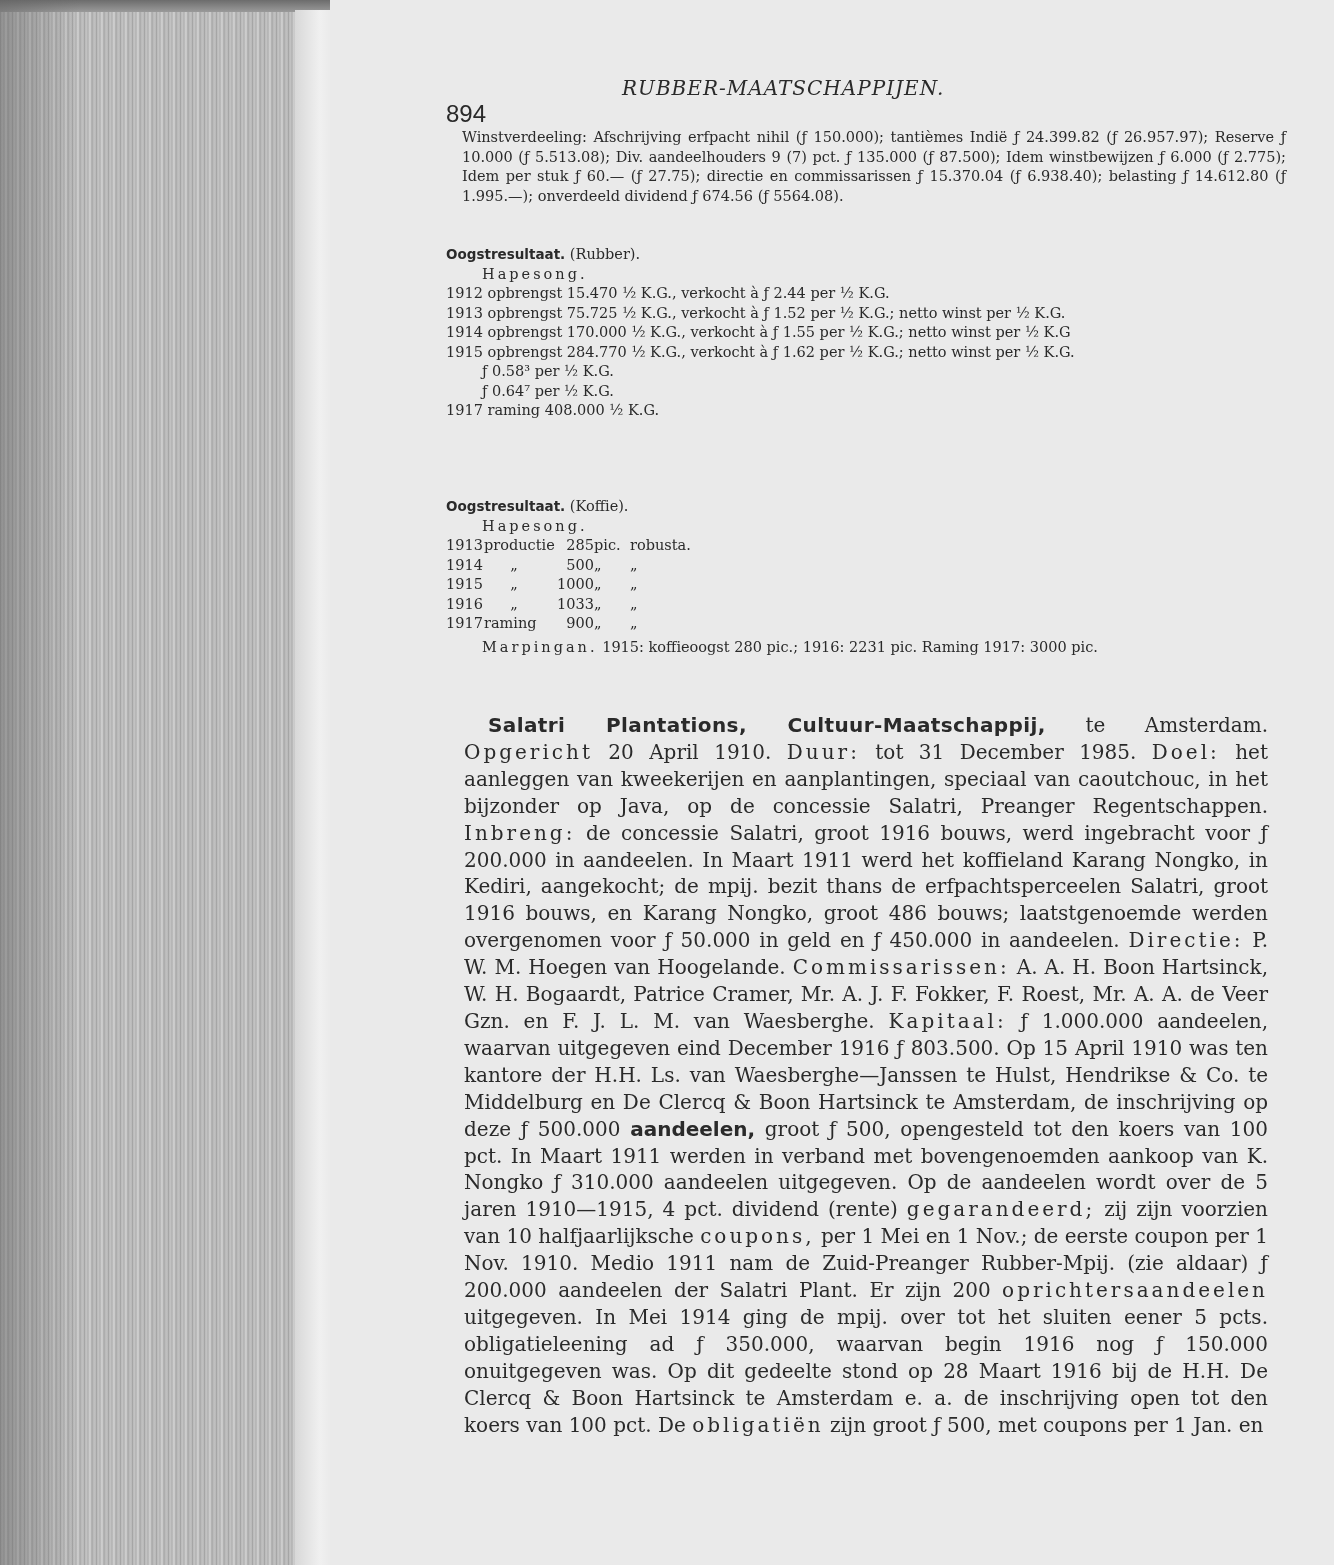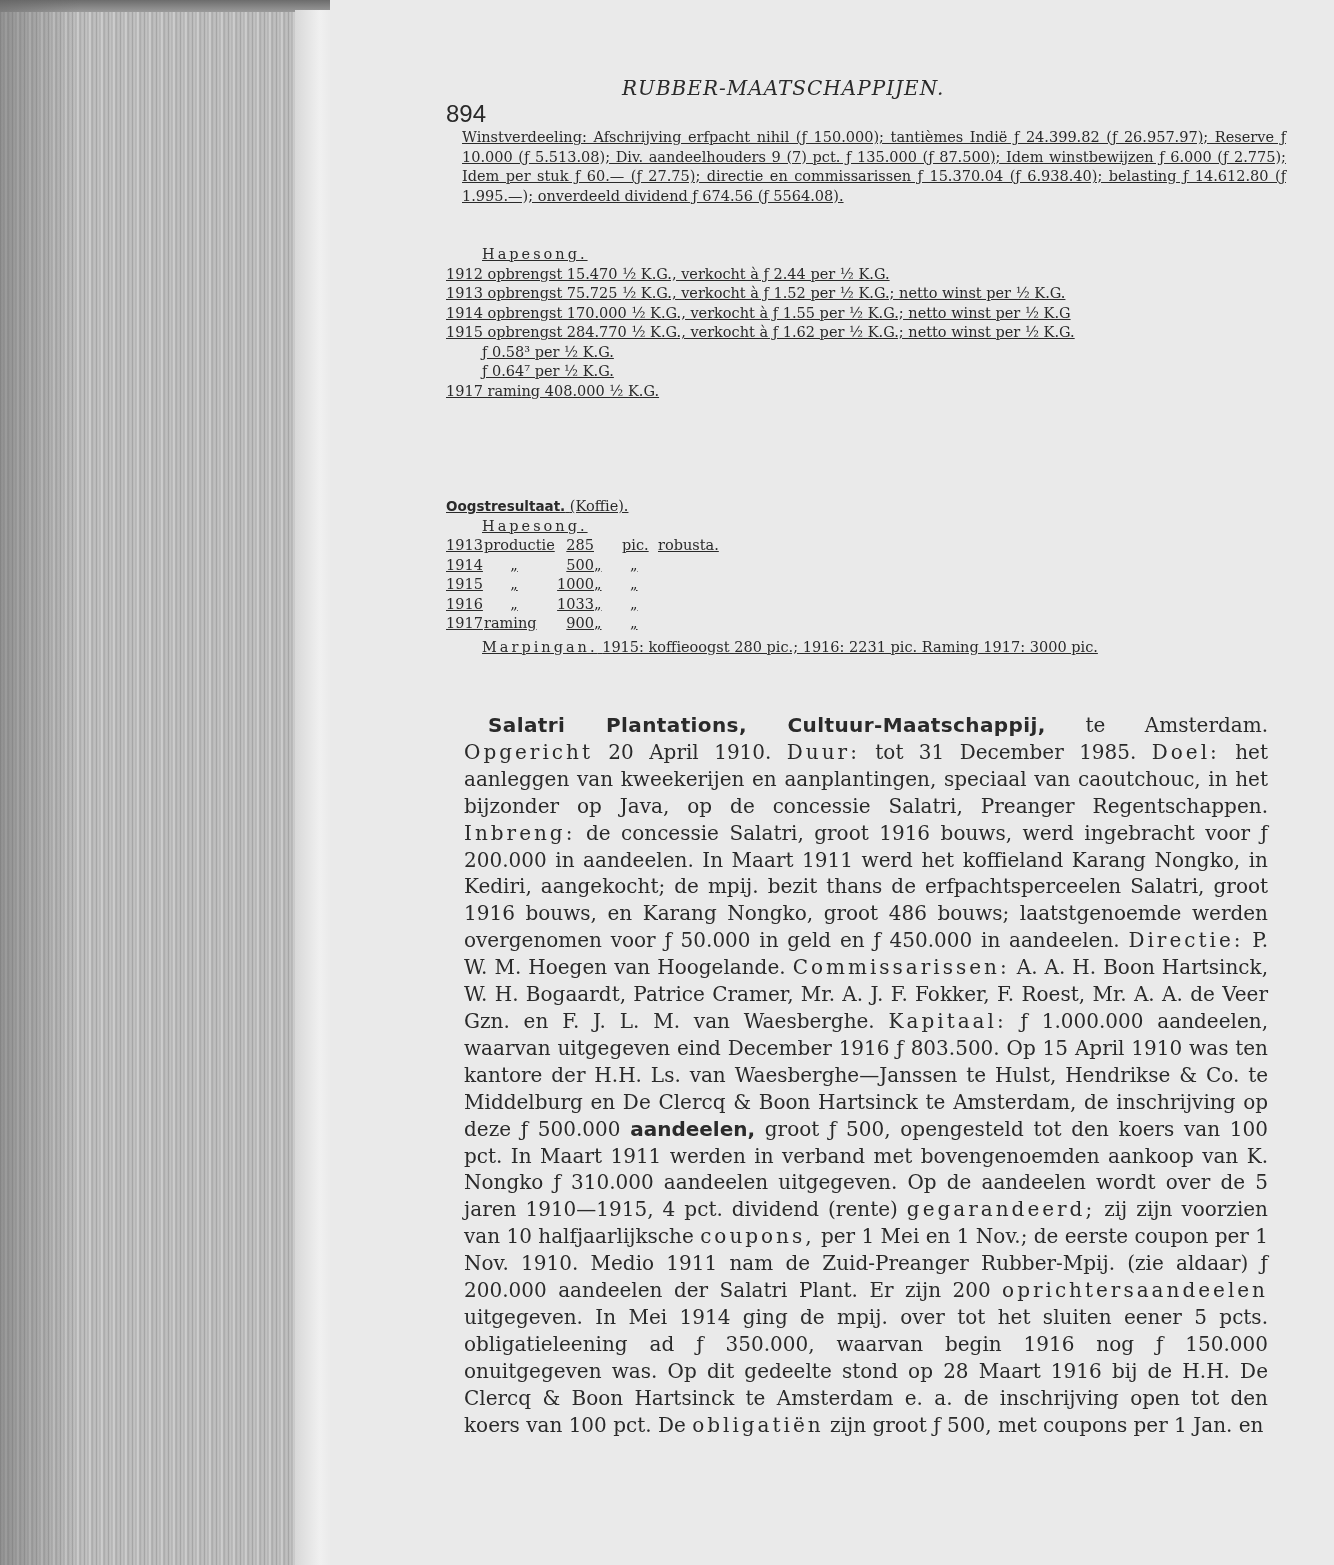--- a/index.html
+++ b/index.html
@@ -28,21 +28,21 @@
     background:linear-gradient(90deg,#d8d8d8,#f0f0f0 50%,#e2e2e2);
   }
   .page {
     position:absolute; left:330px; top:0; width:1004px; height:1565px;
     background:#eaeaea;
   }
   .running-head { position:absolute; top:76px; left:116px; width:840px; height:26px; }
   .page-number { position:absolute; left:0; top:0; font-size:24px; font-family:"Liberation Sans",sans-serif;margin-top:24px; }
   .running-title { position:absolute; left:176px; top:0; font-size:20px; font-style:italic; letter-spacing:1px; }
 
-  .small { position:absolute; left:116px; width:840px; font-size:14.5px; line-height:19.5px; text-align:justify;text-decoration:underline; }
+  .small { position:absolute; left:116px; width:840px; font-size:14.5px; line-height:19.5px; text-align:justify; }
   .small p { margin:0; }
   .hang { padding-left:16px; }
   .heading-sm { font-family:"DejaVu Sans","Liberation Sans",sans-serif; font-weight:bold; font-size:13.5px; }
   .spaced { letter-spacing:3px; }
   .indent { padding-left:36px; }
   .row { display:flex; }
   .c-year { width:38px; }
   .c-kind { width:80px; }
   .c-val { width:54px; text-align:right; }
   .c-unit { width:60px; }
@@ -62,38 +62,39 @@
   <div class="running-head">
     <span class="page-number">894</span>
     <span class="running-title">RUBBER-MAATSCHAPPIJEN.</span>
   </div>
 
   <div class="small" style="top:128px;">
     <p class="hang" style="text-indent:0;">Winstverdeeling: Afschrijving erfpacht nihil (ƒ 150.000); tantièmes Indië ƒ 24.399.82 (ƒ 26.957.97); Reserve ƒ 10.000 (ƒ 5.513.08); Div. aandeelhouders 9 (7) pct. ƒ 135.000 (ƒ 87.500); Idem winstbewijzen ƒ 6.000 (ƒ 2.775); Idem per stuk ƒ 60.— (ƒ 27.75); directie en commissarissen ƒ 15.370.04 (ƒ 6.938.40); belasting ƒ 14.612.80 (ƒ 1.995.—); onverdeeld dividend ƒ 674.56 (ƒ 5564.08).</p>
   </div>
 
   <div class="small" style="top:245px;">
+    <p><span class="heading-sm">Oogstresultaat.</span> <span>(Rubber).</span></p>
     <p class="spaced indent">Hapesong.</p>
     <p>1912 opbrengst 15.470 ½ K.G., verkocht à ƒ 2.44 per ½ K.G.</p>
     <p>1913 opbrengst 75.725 ½ K.G., verkocht à ƒ 1.52 per ½ K.G.; netto winst per ½ K.G.</p>
     <p>1914 opbrengst 170.000 ½ K.G., verkocht à ƒ 1.55 per ½ K.G.; netto winst per ½ K.G</p>
     <p>1915 opbrengst 284.770 ½ K.G., verkocht à ƒ 1.62 per ½ K.G.; netto winst per ½ K.G.</p>
     <p class="indent">ƒ 0.58³ per ½ K.G.</p>
     <p class="indent">ƒ 0.64⁷ per ½ K.G.</p>
     <p>1917 raming 408.000 ½ K.G.</p>
   </div>
 
   <div class="small" style="top:497px;">
     <p><span class="heading-sm">Oogstresultaat.</span> <span>(Koffie).</span></p>
     <p class="spaced indent">Hapesong.</p>
     <div class="row">
       <span class="c-year">1913</span>
       <span class="c-kind">productie</span>
       <span class="c-val" style="width:30px;">285</span>
-      <span class="c-unit" style="width:36px;margin-left:28px;">pic.</span>
+      <span class="c-unit" style="width:36px;">pic.</span>
       <span>robusta.</span>
     </div>
     <div class="row">
       <span class="c-year">1914</span>
       <span class="c-kind" style="text-align:center;width:60px;">„</span>
       <span class="c-val" style="width:50px;">500</span>
       <span class="c-unit" style="width:36px;">„</span>
       <span>„</span>
     </div>
     <div class="row">

